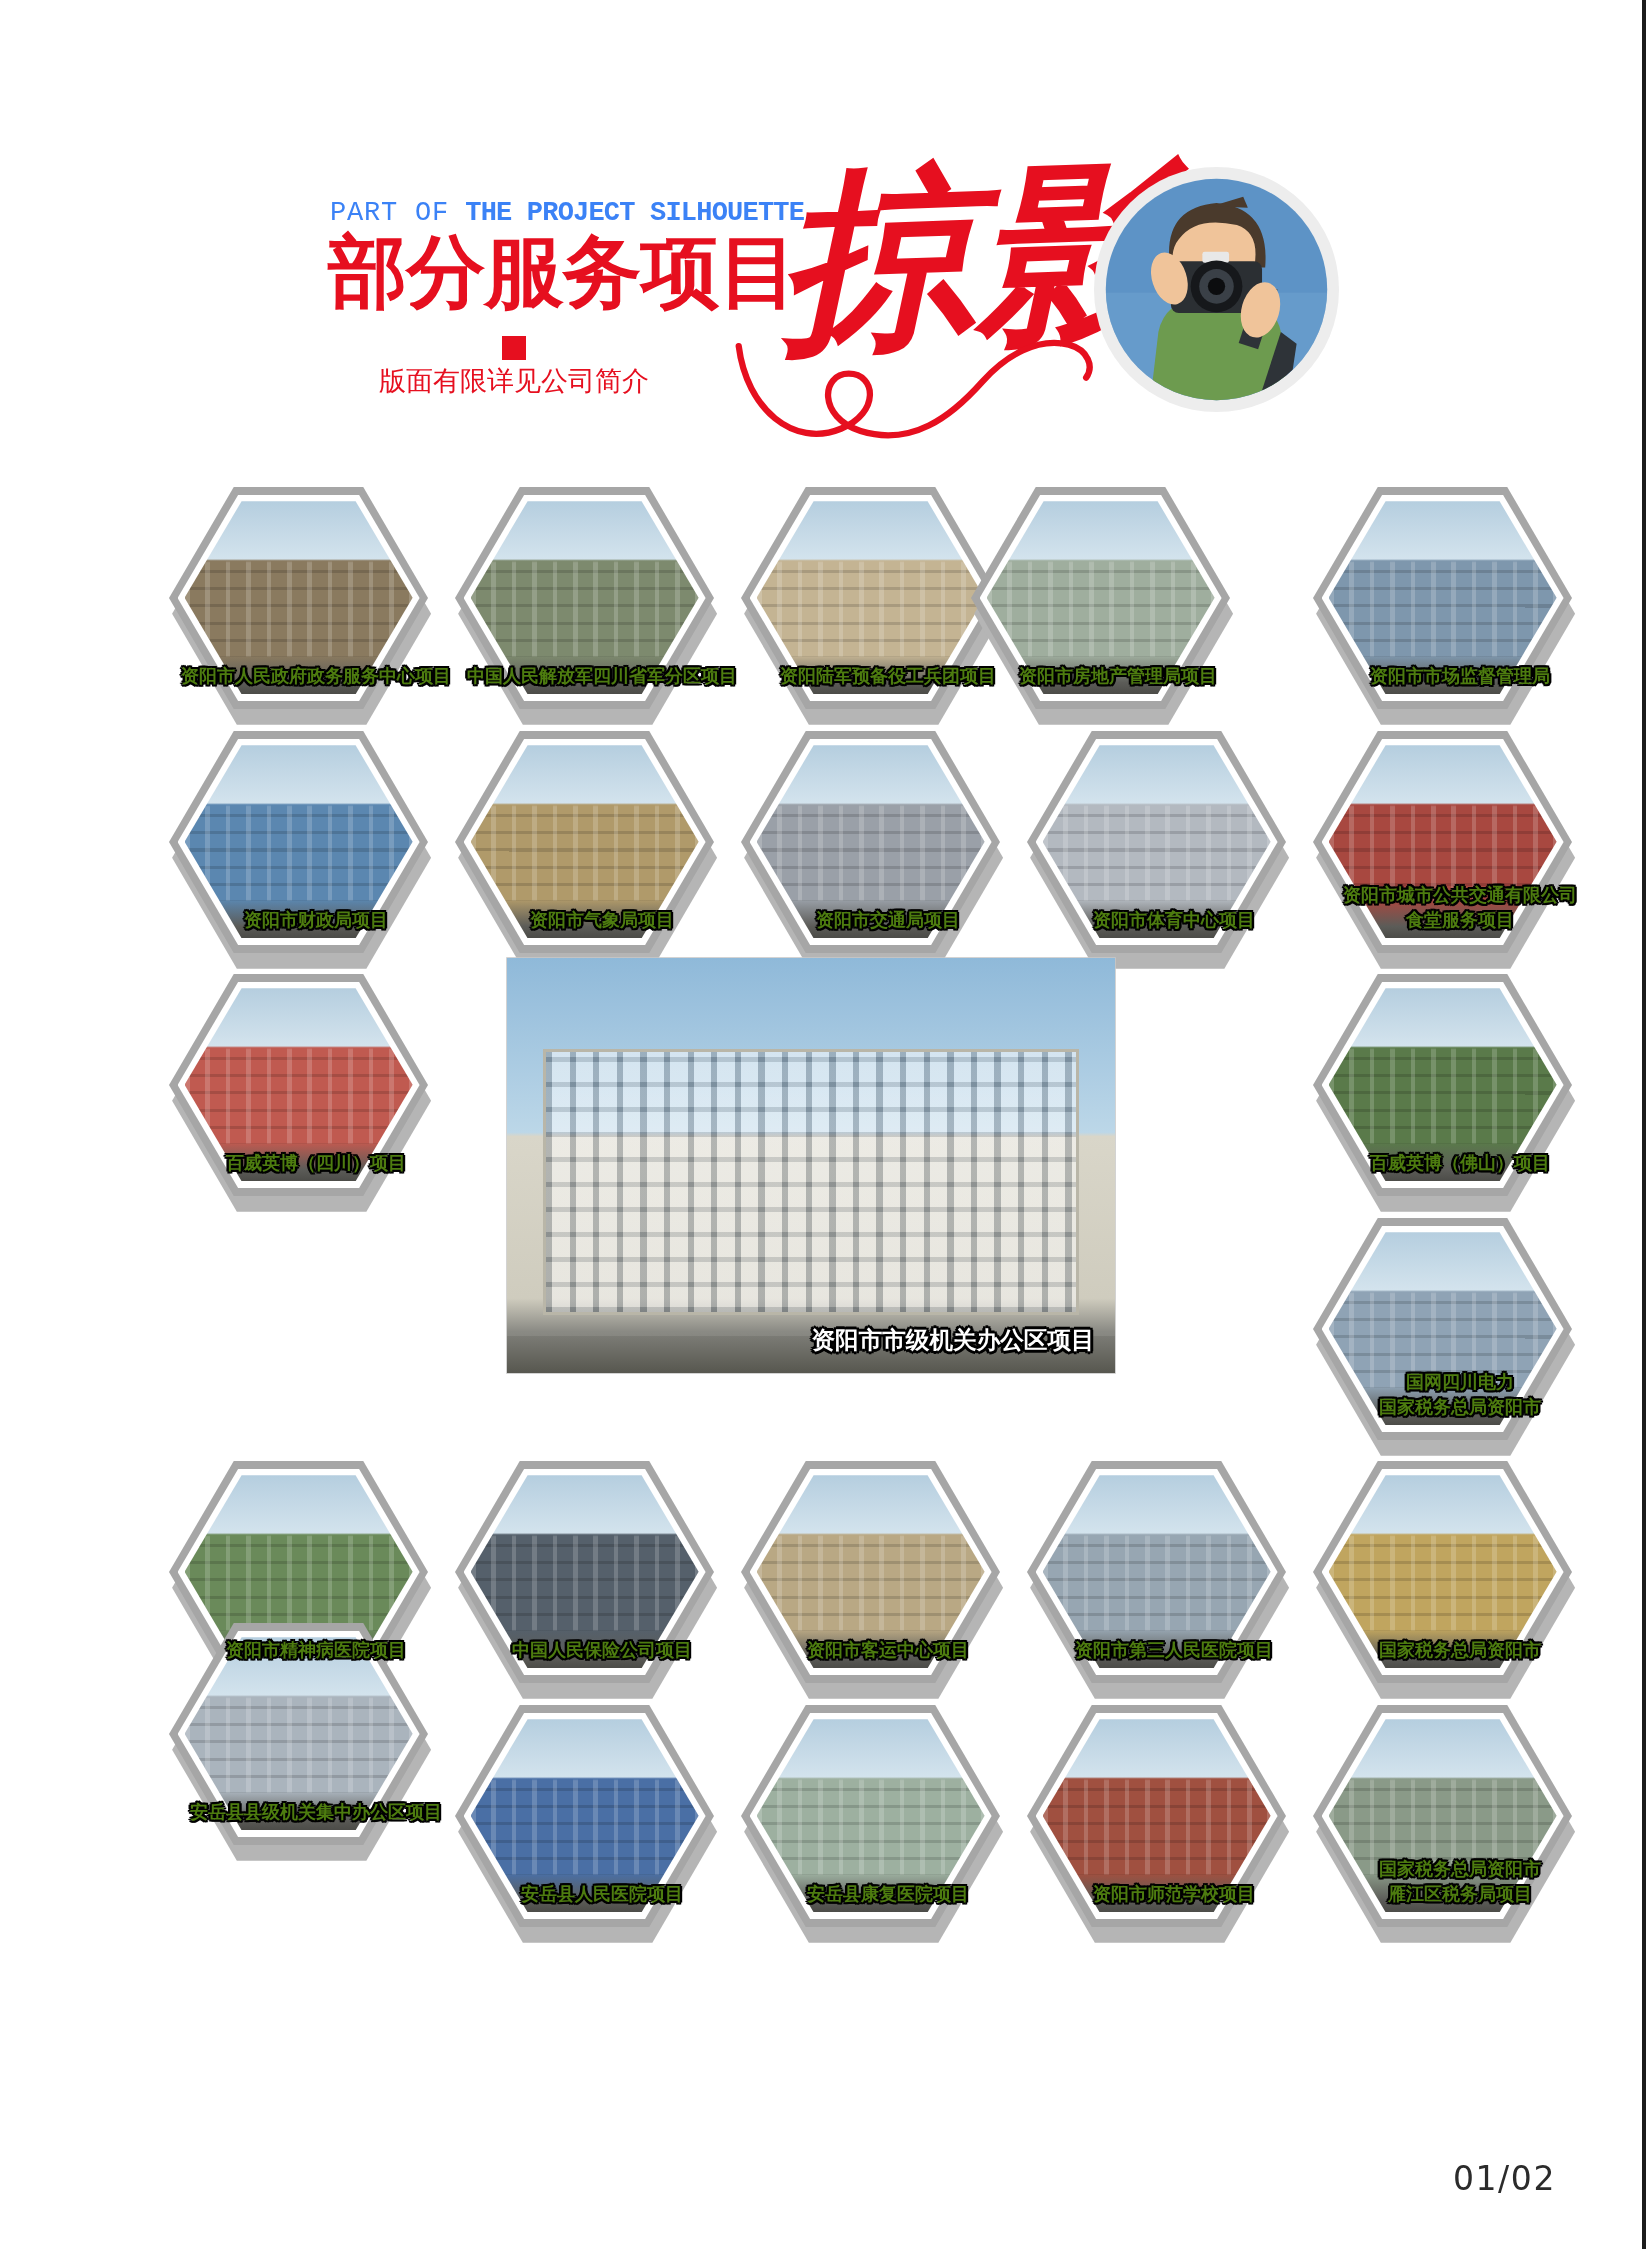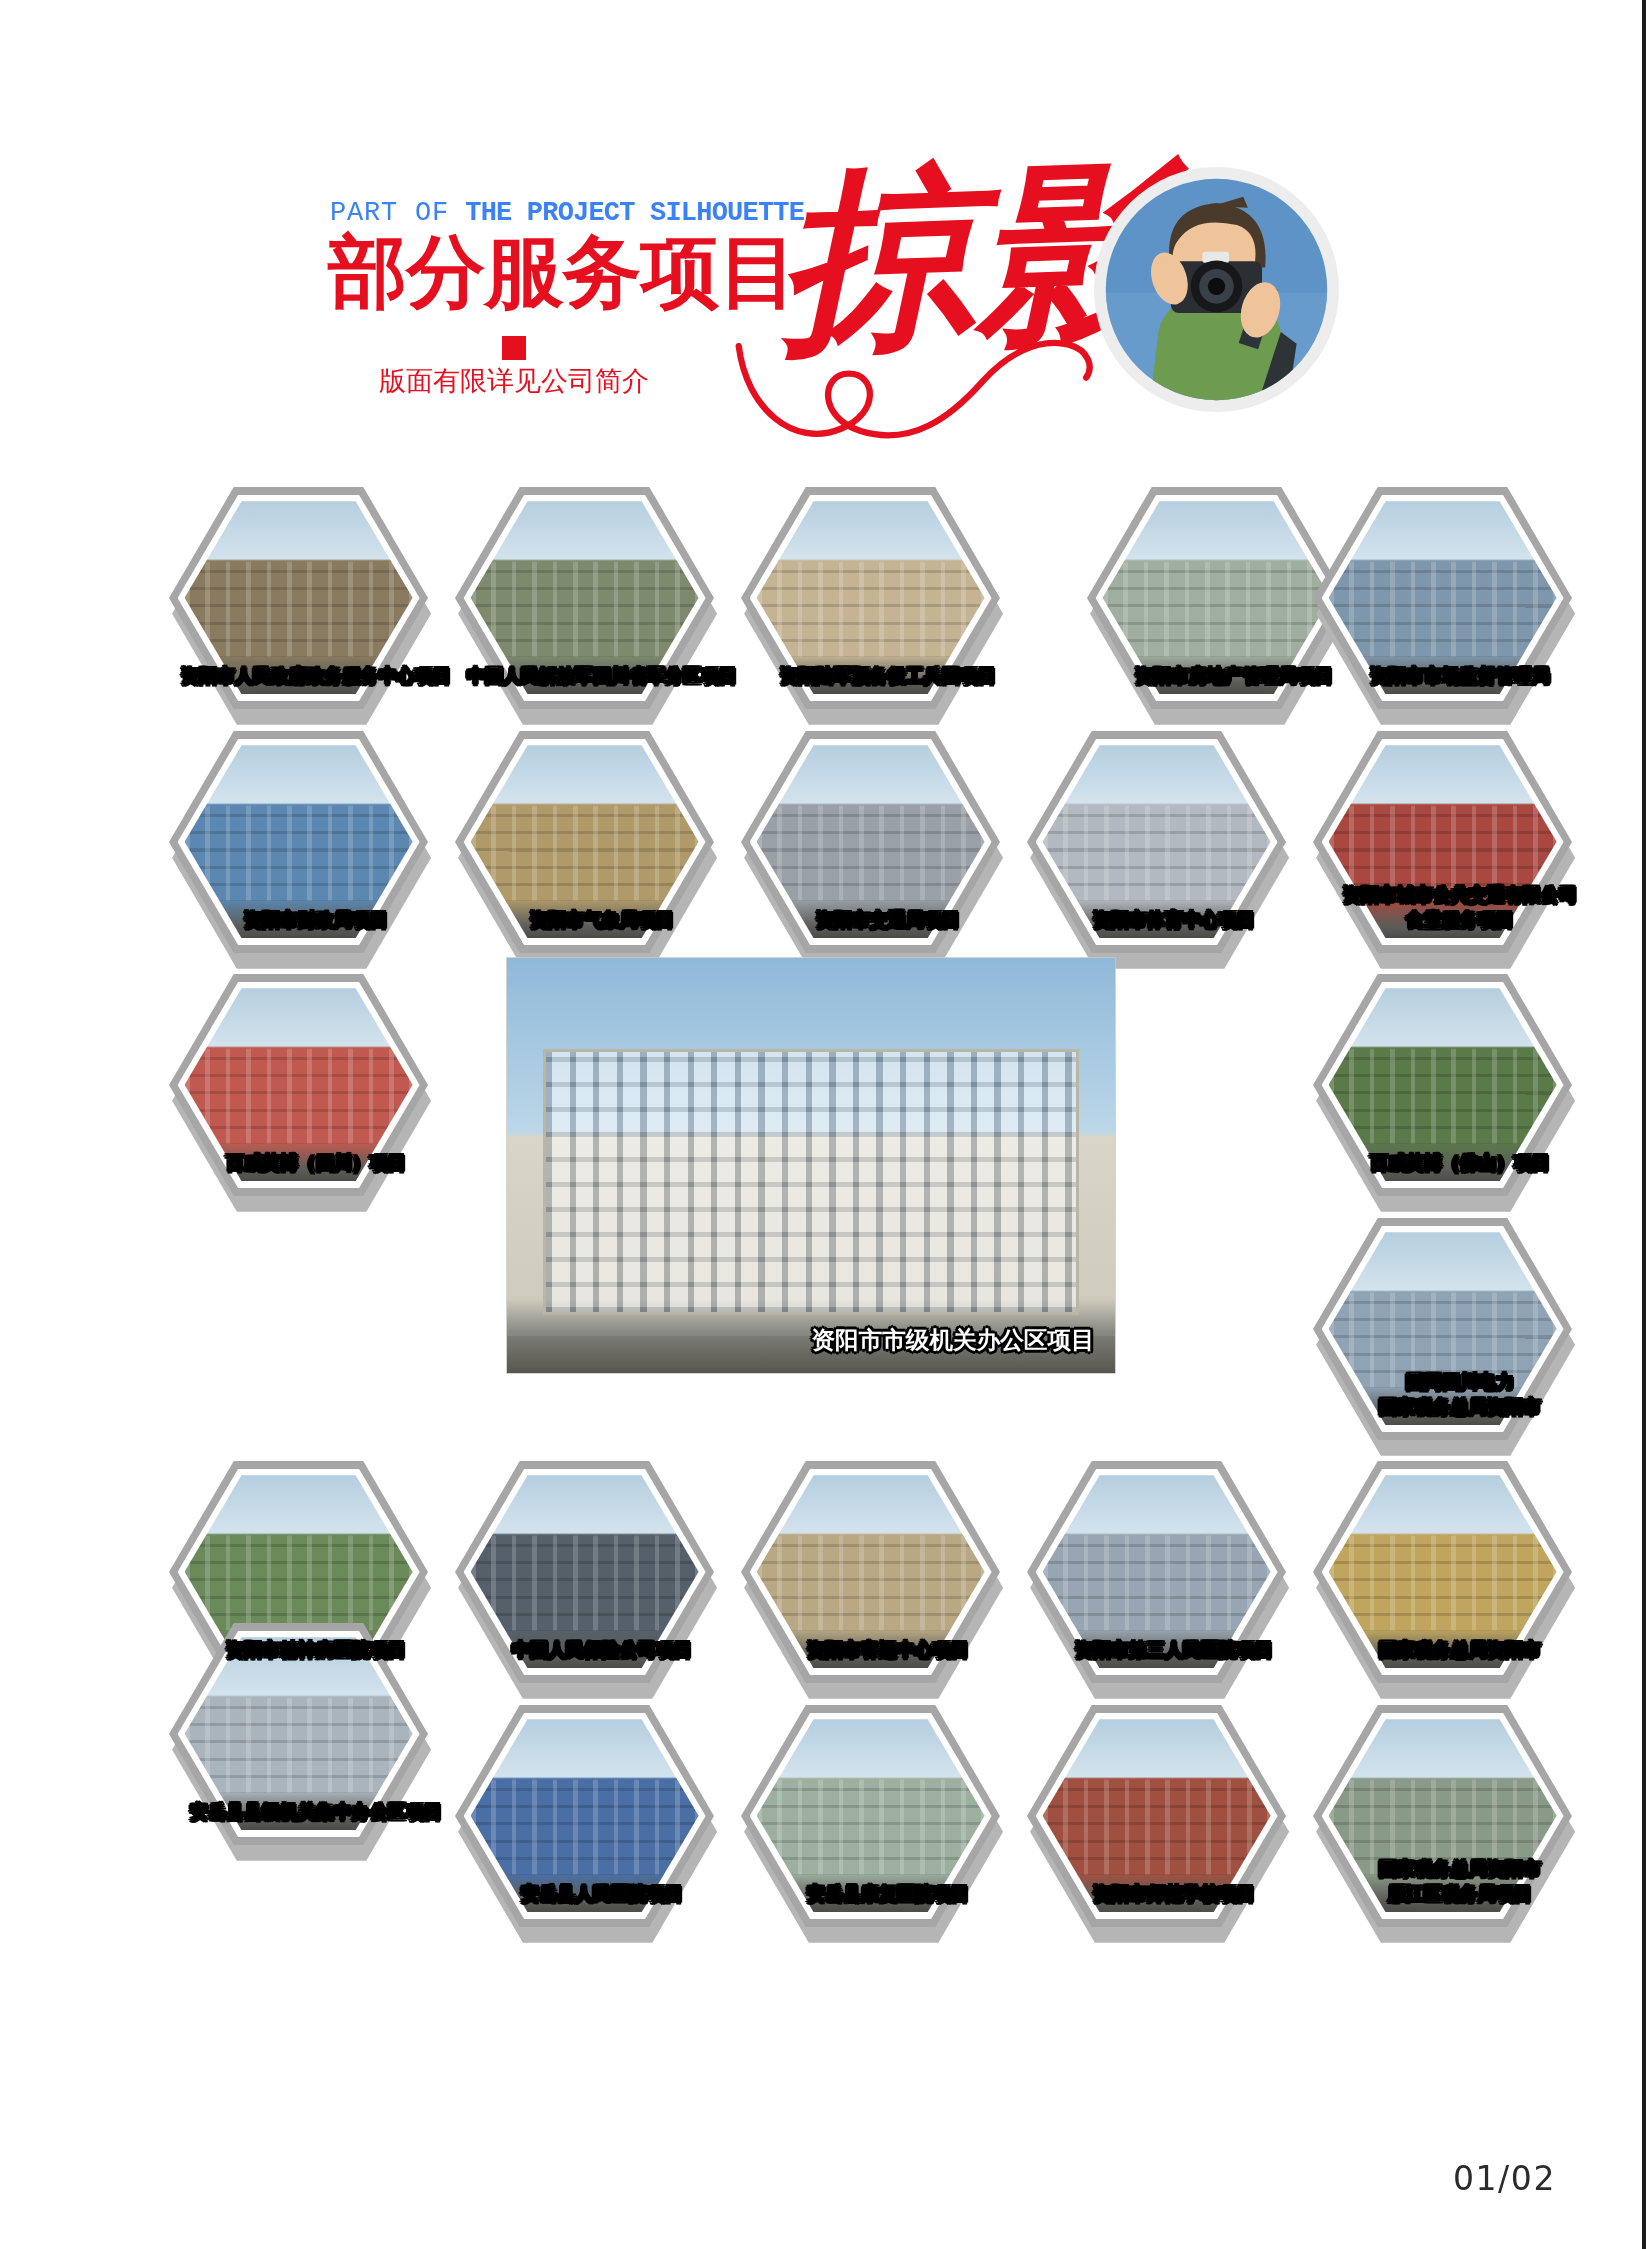--- a/index.html
+++ b/index.html
@@ -37,21 +37,21 @@
       repeating-linear-gradient(90deg,rgba(255,255,255,.18) 0 4.7px,rgba(0,0,0,0) 4.7px 20.4px),
       repeating-linear-gradient(0deg,rgba(0,0,0,.14) 0 3.1px,rgba(0,0,0,0) 3.1px 17.3px);
     -webkit-mask:linear-gradient(180deg,transparent 0 31%,#000 32% 80%,transparent 81%);
             mask:linear-gradient(180deg,transparent 0 31%,#000 32% 80%,transparent 81%);}
   .photo.brand{background:#15796d;display:flex;flex-direction:column;align-items:center;justify-content:flex-start;}
   .photo.brand::before{display:none;}
   .sg-logo{width:88px;height:88px;margin-top:22px;}
   .brand-name{font-size:36px;font-weight:700;color:#ffffff;letter-spacing:4.7px;margin-top:4.7px;white-space:nowrap;}
   .caption{position:absolute;left:0;bottom:28px;width:100%;display:flex;flex-direction:column;
     align-items:center;gap:1.6px;z-index:3;}
-  .cap-line{font-size:18px;font-weight:700;color:#000000;line-height:1.3;white-space:nowrap;
+  .cap-line{font-size:18px;font-weight:700;color:#4d7c0f;line-height:1.3;white-space:nowrap;
     text-shadow:-1.6px -1.6px 0 #000,1.6px -1.6px 0 #000,-1.6px 1.6px 0 #000,1.6px 1.6px 0 #000,
       0 2.4px 0 #000,0 -2.4px 0 #000,2.4px 0 0 #000,-2.4px 0 0 #000;margin-left:35px;}
 
   
   .center-photo{position:absolute;left:507px;top:958px;width:608px;height:415px;
     background:linear-gradient(180deg,#8fb9d9 0%,#bcd7e8 42%,#d9d6c9 43%,#cfccbe 82%,#8a8a84 90%,#6e6e68 100%);
     box-shadow:0 0 0 0.8px #c9c9c9;}
   .center-photo::before{content:"";position:absolute;left:6%;right:6%;top:22%;bottom:14%;
     background:
       repeating-linear-gradient(90deg,rgba(90,100,110,.35) 0 6.3px,rgba(255,255,255,.35) 6.3px 23.6px),
@@ -141,21 +141,21 @@
     <div class="hex hex-shadow"></div>
     <div class="hex hex-frame">
       <div class="hex hex-white">
         <div class="hex photo" style="--tone: #c4b493;"></div>
       </div>
     </div>
     <figcaption class="caption">
           <span class="cap-line">资阳陆军预备役工兵团项目</span>
         </figcaption>
   </figure>
-      <figure class="hex-tile" style="left: 1087px; top: 487px; text-align: center;">
+      <figure class="hex-tile" style="left: 971px; top: 487px; text-align: center;">
     <div class="hex hex-shadow"></div>
     <div class="hex hex-frame">
       <div class="hex hex-white">
         <div class="hex photo" style="--tone: #9fae9e;"></div>
       </div>
     </div>
     <figcaption class="caption">
           <span class="cap-line">资阳市房地产管理局项目</span>
         </figcaption>
   </figure>

